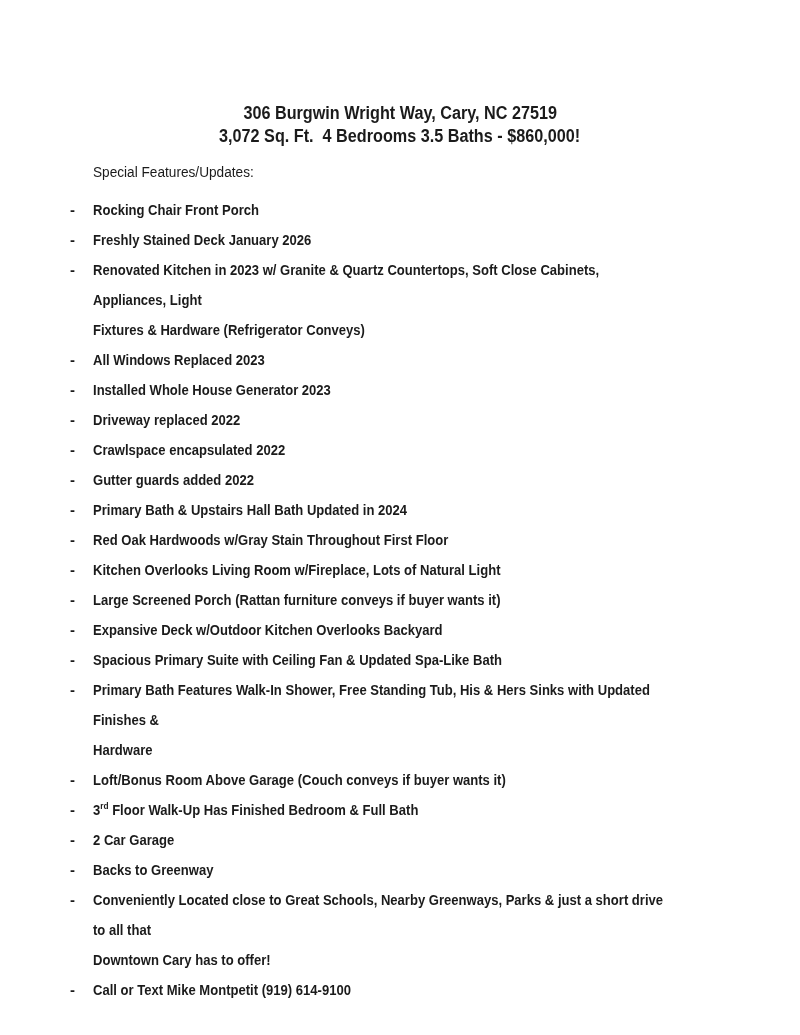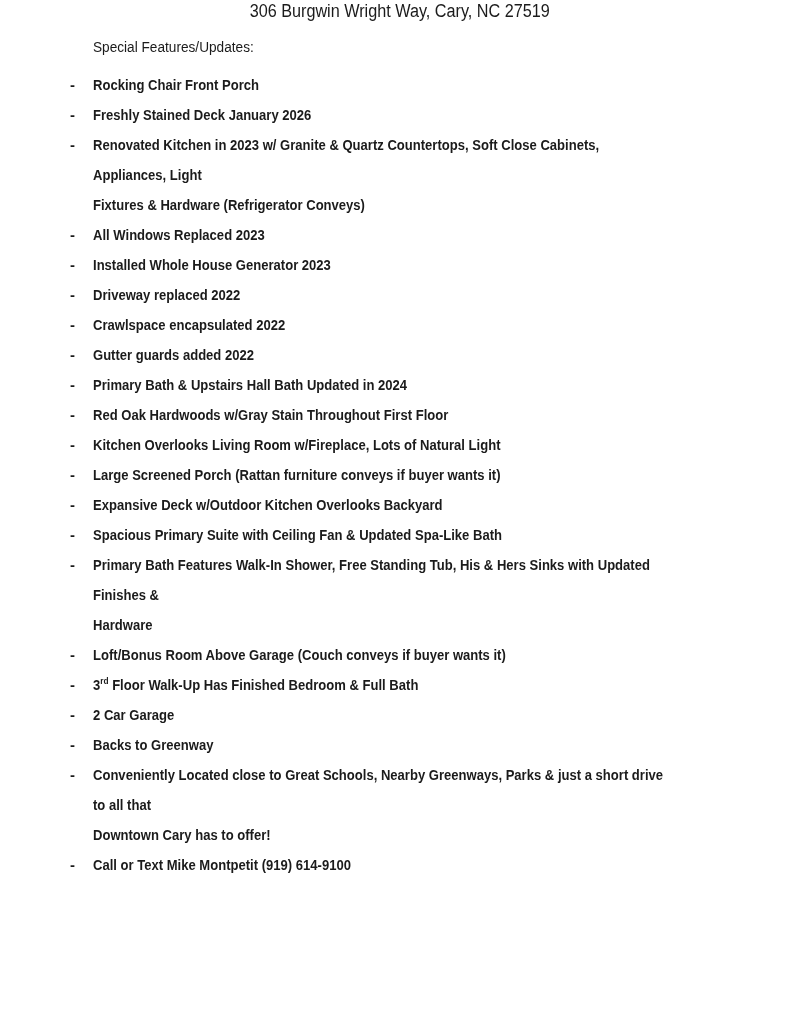--- a/index.html
+++ b/index.html
@@ -16,22 +16,23 @@
     color: #1b1b1b;
   }
   .page {
     position: relative;
     width: 800px;
     height: 1035px;
     background: #ffffff;
   }
   
   .title-block {
+    margin-top: 102px;
     text-align: center;
-    font-weight: normal;
+    font-weight: bold;
     font-size: 18px;
     line-height: 23px;
   }
   .title-line-inner {
     display: inline-block;
     transform: scaleX(0.90);
     transform-origin: 50% 50%;
     white-space: pre;
   }
   
@@ -80,20 +81,23 @@
 </style>
 </head>
 <body style="color: rgb(27, 27, 27); background: rgb(255, 255, 255);">
 
 <div class="page">
 
   <div class="title-block">
     <div>
       <span class="title-line-inner">306 Burgwin Wright Way, Cary, NC 27519</span>
     </div>
+    <div>
+      <span class="title-line-inner">3,072 Sq. Ft.  4 Bedrooms 3.5 Baths - $860,000!</span>
+    </div>
   </div>
 
   <div class="section-heading">
     <span class="condense">Special Features/Updates:</span>
   </div>
 
   <div class="feature-list">
 
       <div class="feature-item">
         <span class="dash">-</span>

